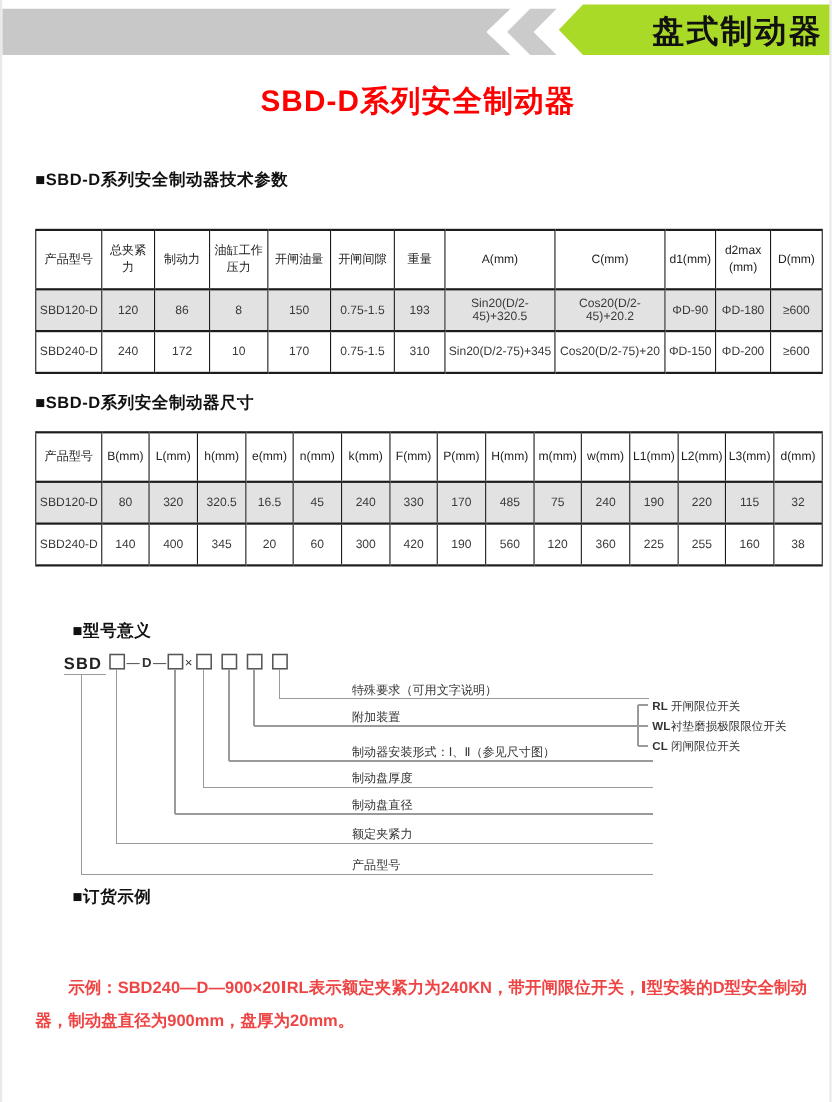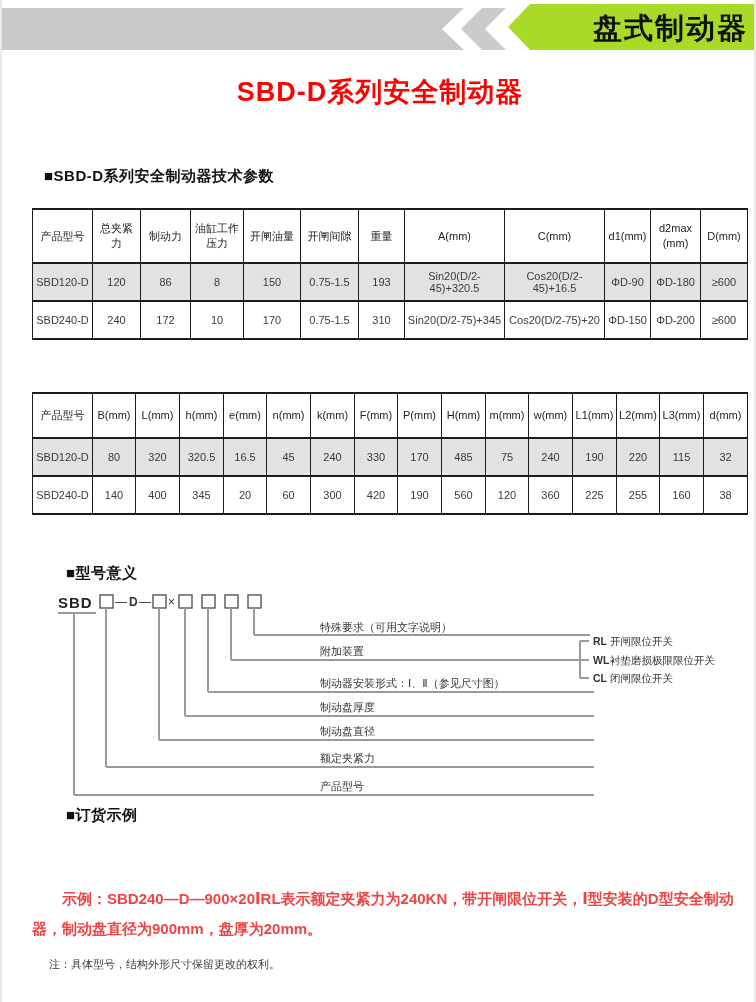--- a/index.html
+++ b/index.html
@@ -15,21 +15,21 @@
     position:absolute;right:10px;top:4px;height:50px;display:flex;align-items:center;
     font-size:29px;font-weight:bold;color:#111;letter-spacing:2px;
   }
   
   .page-title{
     position:absolute;left:0;top:74px;width:756px;text-align:center;
     font-size:27px;font-weight:bold;color:#fe0000;letter-spacing:1px;
   }
   
   .sec-h{position:absolute;font-size:15px;font-weight:600;color:#111;letter-spacing:.5px;}
-  .h-tech{left:30px;top:167px;margin-left:12px;}
+  .h-tech{left:30px;top:154px;}
   .h-dims{left:30px;top:357px;}
   .h-model{left:64px;top:548px;margin-top:16px;}
   .h-order{left:64px;top:806px;}
   
   table.t{border-collapse:collapse;table-layout:fixed;position:absolute;left:30px;width:715px;
           font-size:11px;color:#3a3a3a;}
   table.t th,table.t td{
     border-left:1px solid #1c1c1c;border-right:1px solid #1c1c1c;
     border-top:2px solid #1c1c1c;border-bottom:2px solid #1c1c1c;
     text-align:center;vertical-align:middle;padding:1px 2px;overflow:hidden;
@@ -113,21 +113,21 @@
     <tbody>
         <tr>
           <td>SBD120-D</td>
           <td>120</td>
           <td>86</td>
           <td>8</td>
           <td>150</td>
           <td>0.75-1.5</td>
           <td>193</td>
           <td>Sin20(D/2-45)+320.5</td>
-          <td>Cos20(D/2-45)+16.5</td>
+          <td>Cos20(D/2-45)+20.2</td>
           <td>ΦD-90</td>
           <td>ΦD-180</td>
           <td>≥600</td>
         </tr>
         <tr>
           <td>SBD240-D</td>
           <td>240</td>
           <td>172</td>
           <td>10</td>
           <td>170</td>
@@ -135,20 +135,21 @@
           <td>310</td>
           <td>Sin20(D/2-75)+345</td>
           <td>Cos20(D/2-75)+20</td>
           <td>ΦD-150</td>
           <td>ΦD-200</td>
           <td>≥600</td>
         </tr>
       </tbody>
   </table>
 
+  <div class="sec-h h-dims">■SBD-D系列安全制动器尺寸</div>
   <table class="t t2">
     <colgroup>
       <col style="width:60px">
         <col style="width:43px">
         <col style="width:44px">
         <col style="width:44px">
       <col style="width:43px">
         <col style="width:44px">
         <col style="width:44px">
         <col style="width:43px">
@@ -272,15 +273,14 @@
       <text class="dg-code" x="591" y="84">WL</text>
       <text class="dg-opt" x="608" y="84">衬垫磨损极限限位开关</text>
       <text class="dg-code" x="591" y="102">CL</text>
       <text class="dg-opt" x="608" y="102">闭闸限位开关</text>
     </svg>
   </div>
 
   <div class="sec-h h-order">■订货示例</div>
   <div class="order-text">示例：SBD240—D—900×20ⅠRL表示额定夹紧力为240KN，带开闸限位开关，Ⅰ型安装的D型安全制动器，制动盘直径为900mm，盘厚为20mm。</div>
 
-  <div class="footnote">注：具体型号，结构外形尺寸保留更改的权利。</div>
 
 </div>
 
 </body></html>

